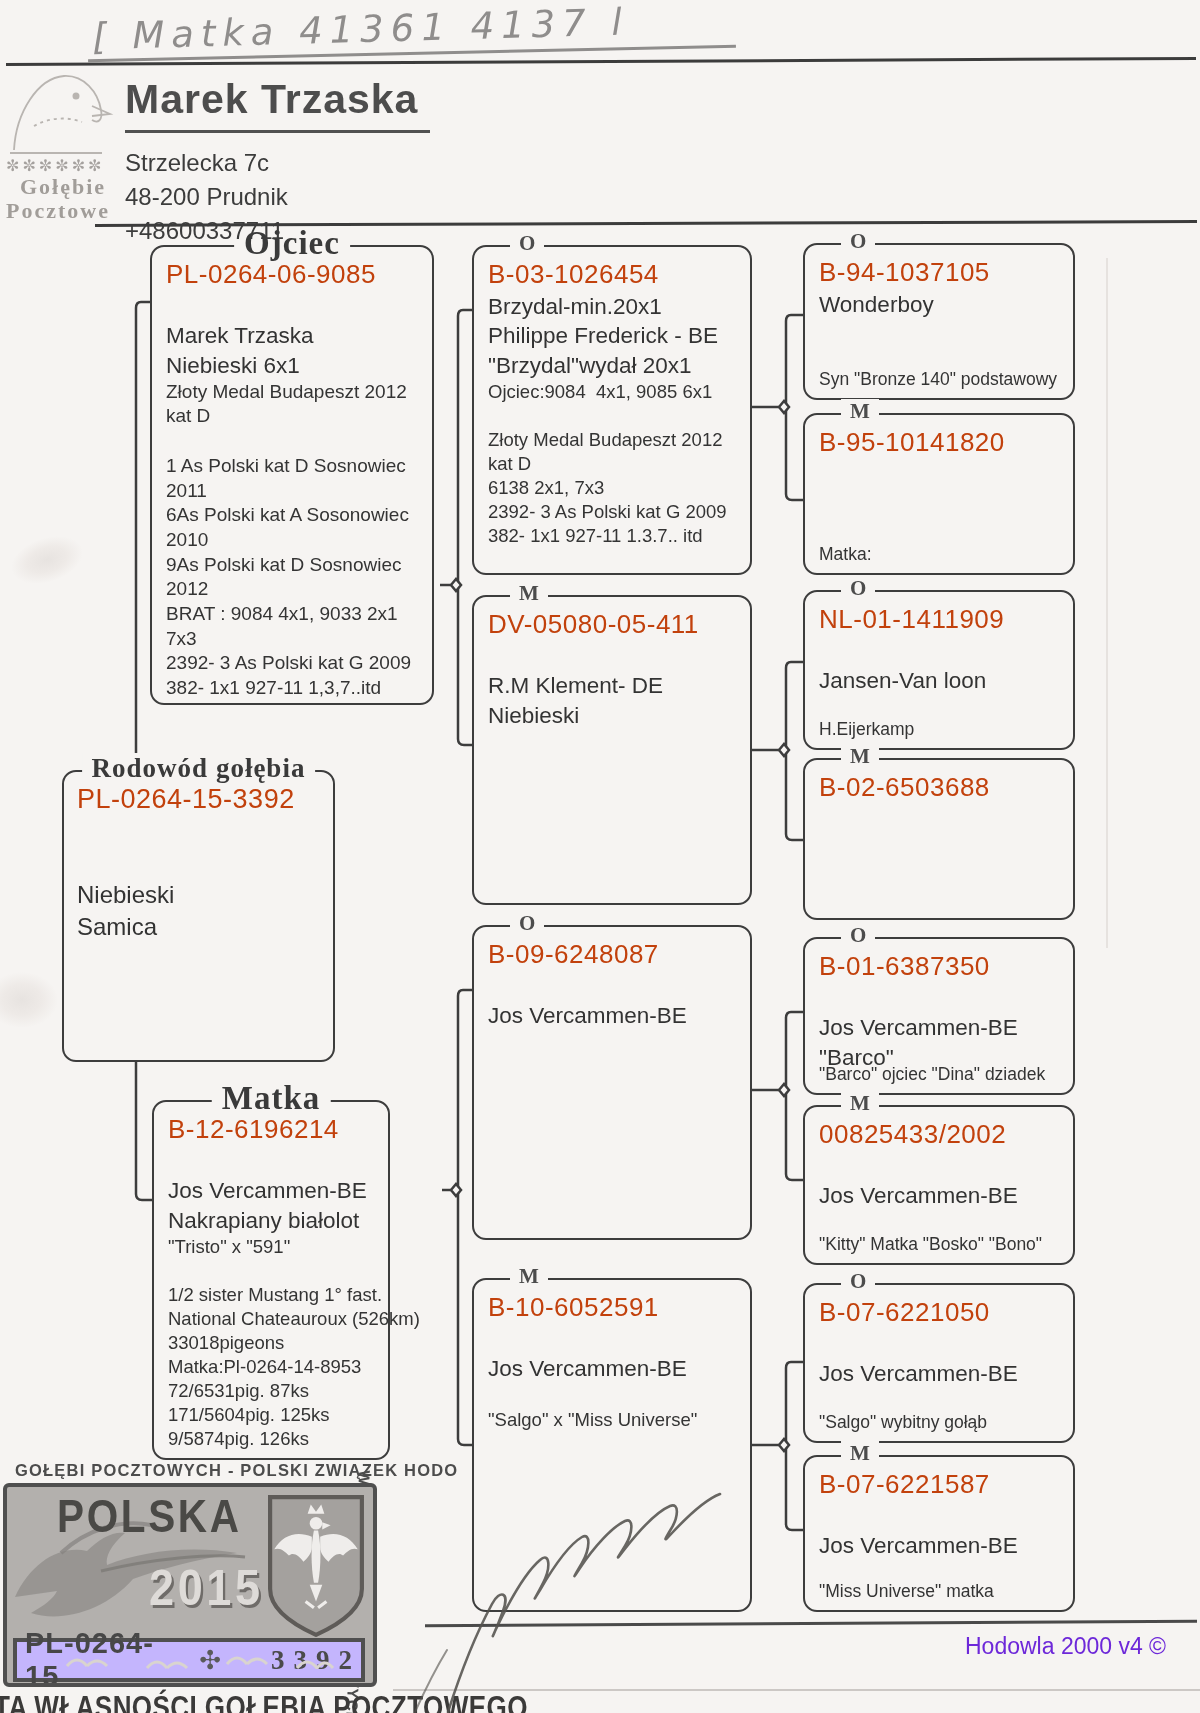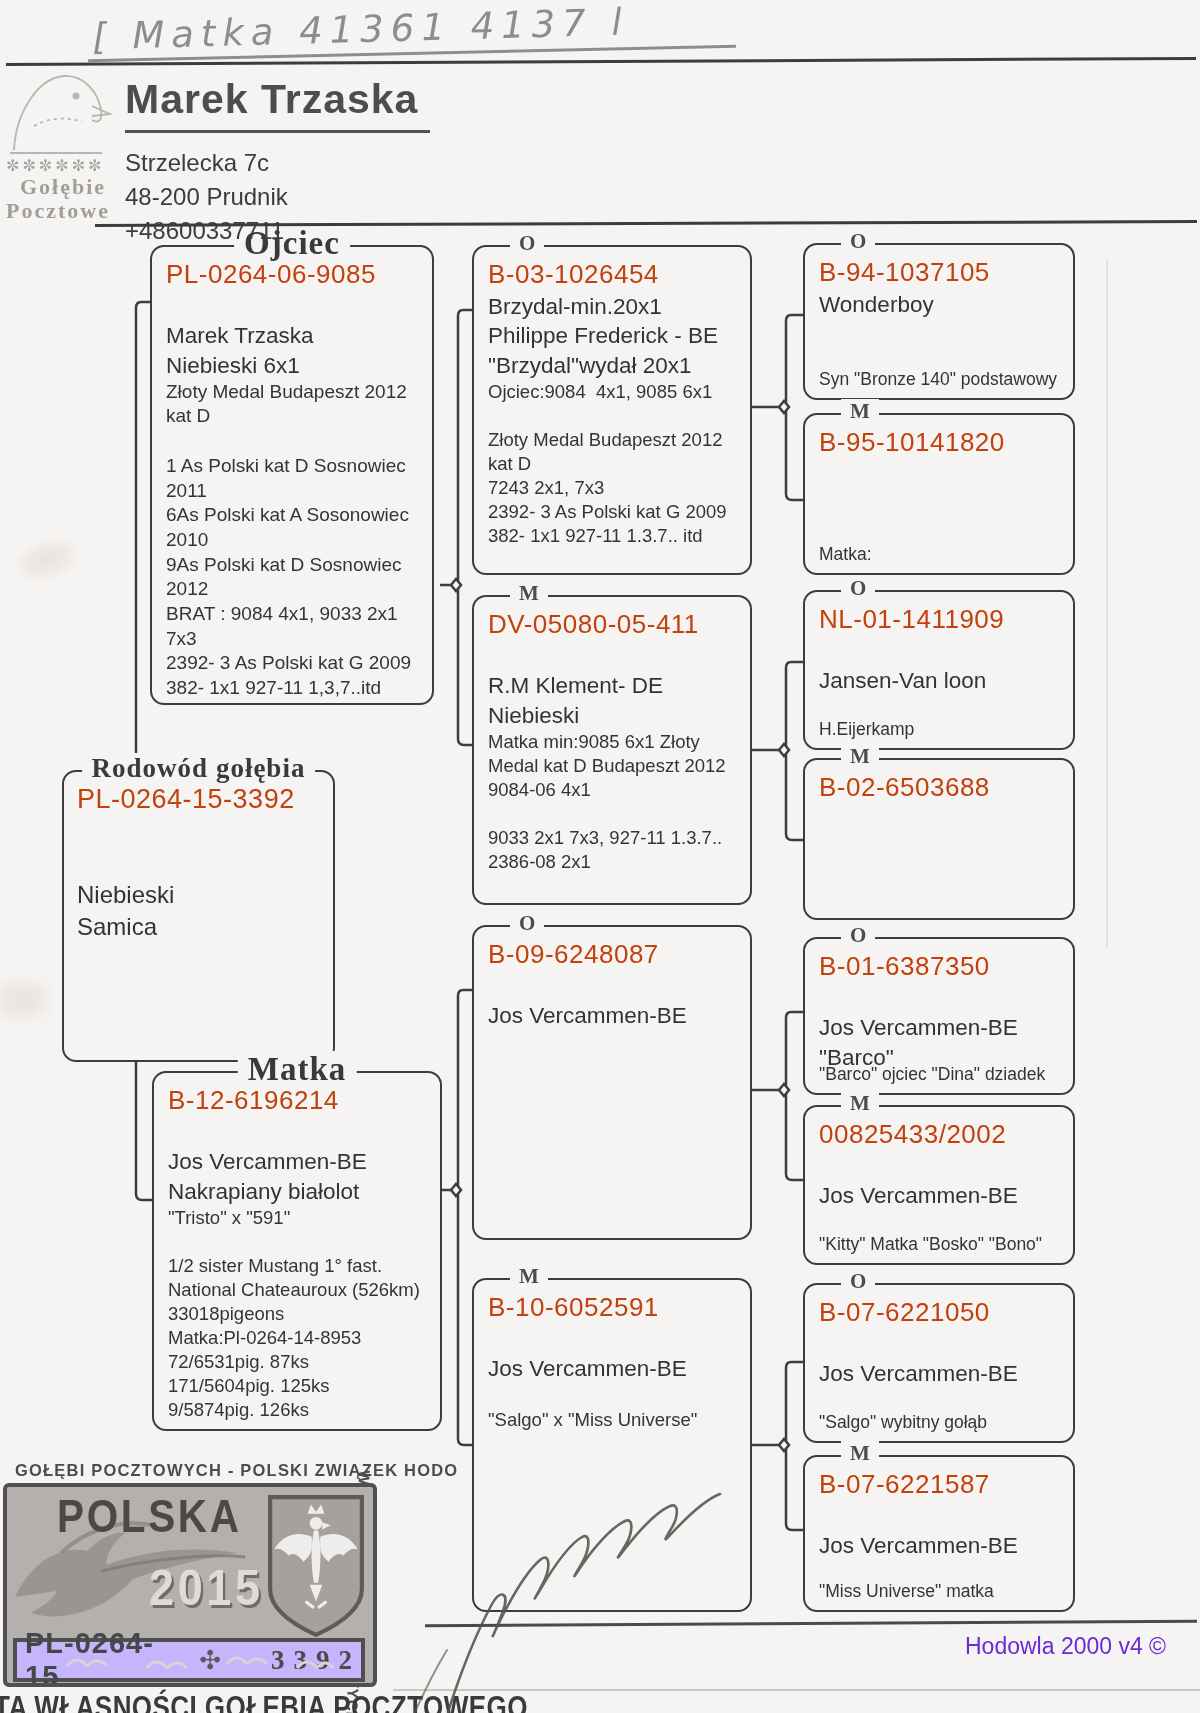--- a/index.html
+++ b/index.html
@@ -157,21 +157,21 @@
         <div class="tline">2010</div>
         <div class="tline">9As Polski kat D Sosnowiec</div>
         <div class="tline">2012</div>
         <div class="tline">BRAT : 9084 4x1, 9033 2x1</div>
         <div class="tline">7x3</div>
         <div class="tline">2392- 3 As Polski kat G 2009</div>
         <div class="tline">382- 1x1 927-11 1,3,7..itd</div>
       </div>
   </div>
 
-  <div class="pbox mo" style="left:152px;top:1071px;width:290px;height:360px;">
+  <div class="pbox mo" style="left:152px;top:1100px;width:238px;height:360px;">
     <span class="legend">Matka</span>
     <div class="ring">B-12-6196214</div>
     <div class="main">
         <div class="tline"> </div>
         <div class="tline">Jos Vercammen-BE</div>
         <div class="tline">Nakrapiany białolot</div>
       </div>
     <div class="details">
         <div class="tline">"Tristo" x "591"</div>
         <div class="tline"> </div>
@@ -191,40 +191,32 @@
     <div class="main">
         <div class="tline">Brzydal-min.20x1</div>
         <div class="tline">Philippe Frederick - BE</div>
         <div class="tline">"Brzydal"wydał 20x1</div>
       </div>
     <div class="details">
         <div class="tline">Ojciec:9084  4x1, 9085 6x1</div>
         <div class="tline"> </div>
         <div class="tline">Złoty Medal Budapeszt 2012</div>
         <div class="tline">kat D</div>
-        <div class="tline">7243 2x1, 7x3</div>
+        <div class="tline">6138 2x1, 7x3</div>
         <div class="tline">2392- 3 As Polski kat G 2009</div>
         <div class="tline">382- 1x1 927-11 1.3.7.. itd</div>
       </div>
   </div>
   <div class="pbox g3" style="left:472px;top:595px;width:280px;height:310px;">
     <span class="marker">M</span>
     <div class="ring">DV-05080-05-411</div>
     <div class="main">
         <div class="tline"> </div>
         <div class="tline">R.M Klement- DE</div>
         <div class="tline">Niebieski</div>
-      </div>
-    <div class="details">
-        <div class="tline">Matka min:9085 6x1 Złoty</div>
-        <div class="tline">Medal kat D Budapeszt 2012</div>
-        <div class="tline">9084-06 4x1</div>
-        <div class="tline"> </div>
-        <div class="tline">9033 2x1 7x3, 927-11 1.3.7..</div>
-        <div class="tline">2386-08 2x1</div>
       </div>
   </div>
   <div class="pbox g3" style="left:472px;top:925px;width:280px;height:315px;">
     <span class="marker">O</span>
     <div class="ring">B-09-6248087</div>
     <div class="main">
         <div class="tline"> </div>
         <div class="tline">Jos Vercammen-BE</div>
       </div>
   </div>

